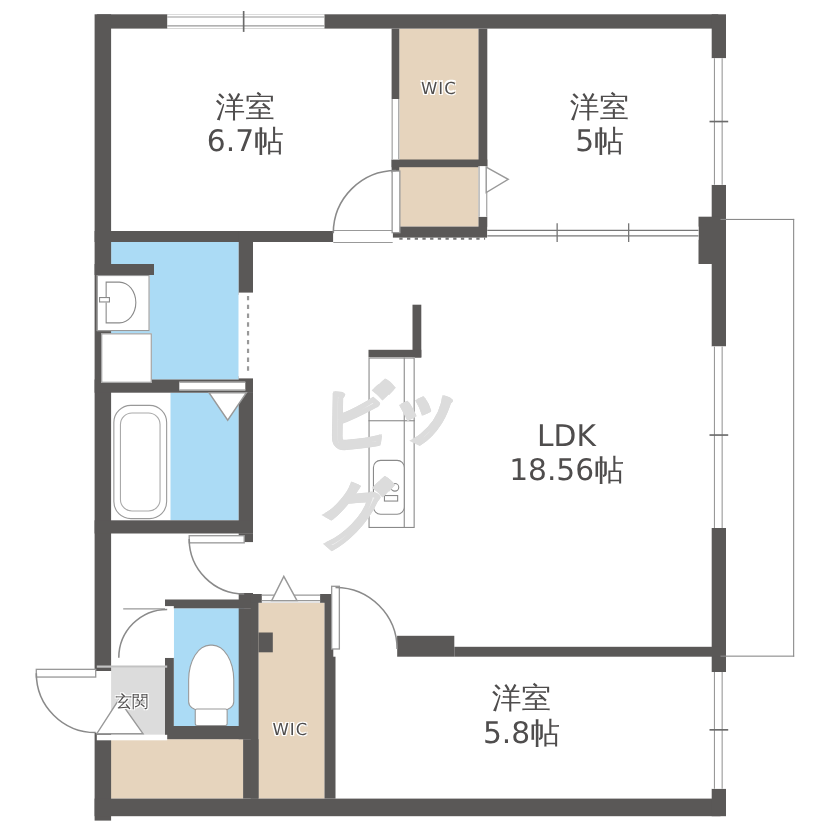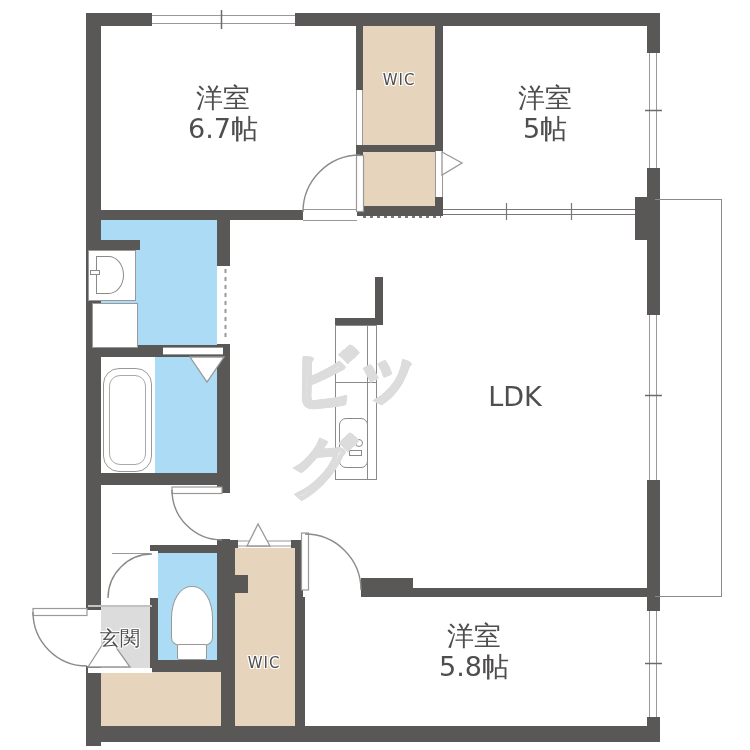--- a/index.html
+++ b/index.html
@@ -9,21 +9,21 @@
   .w{background:var(--wall,#5a5857);}
   .fl-closet{background:var(--closet,#e6d4bd);}
   .fl-wet{background:var(--wet,#abdbf5);}
   .fl-entry{background:var(--entry,#dcdcdc);}
   .white{background:#fff;}
   .fix{background:#fff;border:1.5px solid #999;}
   .lbl{color:var(--text,#4f4d4d);text-align:center;line-height:31px;font-size:27px;
        text-shadow:-1px -1px 0 #fff,1px -1px 0 #fff,-1px 1px 0 #fff,1px 1px 0 #fff,0 0 2px #fff;
        white-space:nowrap;}
   .lbl-sm{font-size:15px;line-height:20px;letter-spacing:1px;}
-  .lbl-md{font-size:20px;line-height:24px;}
+  .lbl-md{font-size:15px;line-height:24px;}
   .wm{color:#f3f3f3;-webkit-text-stroke:2.5px var(--watermark,#dcdcdc);
       text-shadow:1.5px 0 #d9d9d9,-1.5px 0 #d9d9d9,0 1.5px #d9d9d9,0 -1.5px #d9d9d9;
       font-size:64px;font-weight:700;transform:rotate(-5deg) skewX(-6deg);letter-spacing:-2px;}
   svg{left:0;top:0;}
 </style>
 </head>
 <body>
 
 <div id="plan">
 
@@ -170,20 +170,21 @@
   <div class="lbl" style="left:143px;top:82px;width:160px;">
     <span style="position:static">洋室</span><br>
     <span style="position:static">6.7帖</span>
   </div>
   <div class="lbl" style="left:465px;top:82px;width:160px;">
     <span style="position:static">洋室</span><br>
     <span style="position:static">5帖</span>
   </div>
   <div class="lbl" style="left:435px;top:381px;width:160px;">
     <span style="position:static">LDK</span><br>
+    <span style="position:static">18.56帖</span>
   </div>
   <div class="lbl" style="left:394px;top:620px;width:160px;">
     <span style="position:static">洋室</span><br>
     <span style="position:static">5.8帖</span>
   </div>
   <div class="lbl lbl-sm" style="left:362px;top:70px;width:74px;">WIC</div>
   <div class="lbl lbl-sm" style="left:232px;top:653px;width:64px;">WIC</div>
   <div class="lbl lbl-md" style="left:90px;top:626px;width:60px;">玄関</div>
 
   <div class="wm" style="left:292px;top:330px;width:190px;height:90px;">ビッグ</div>

